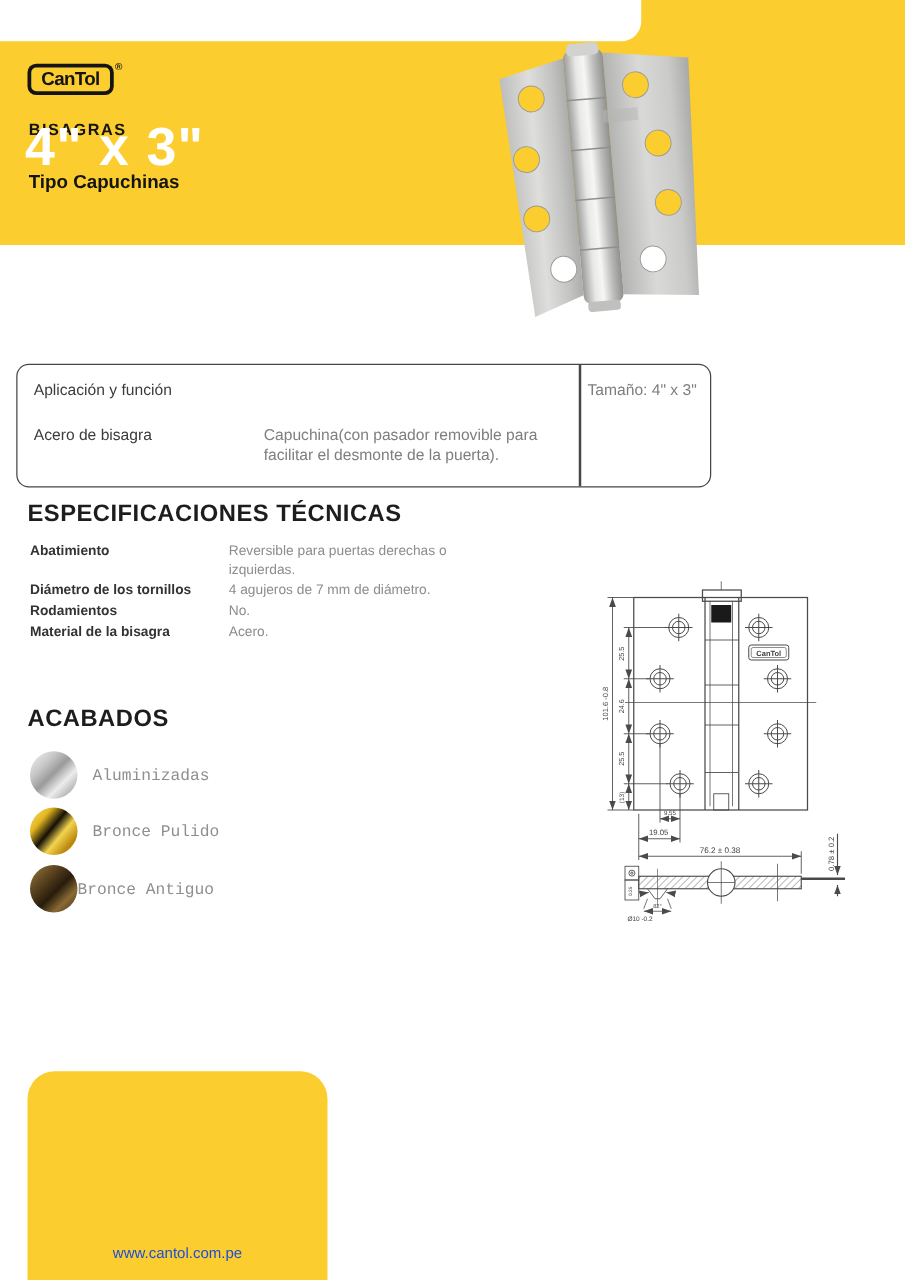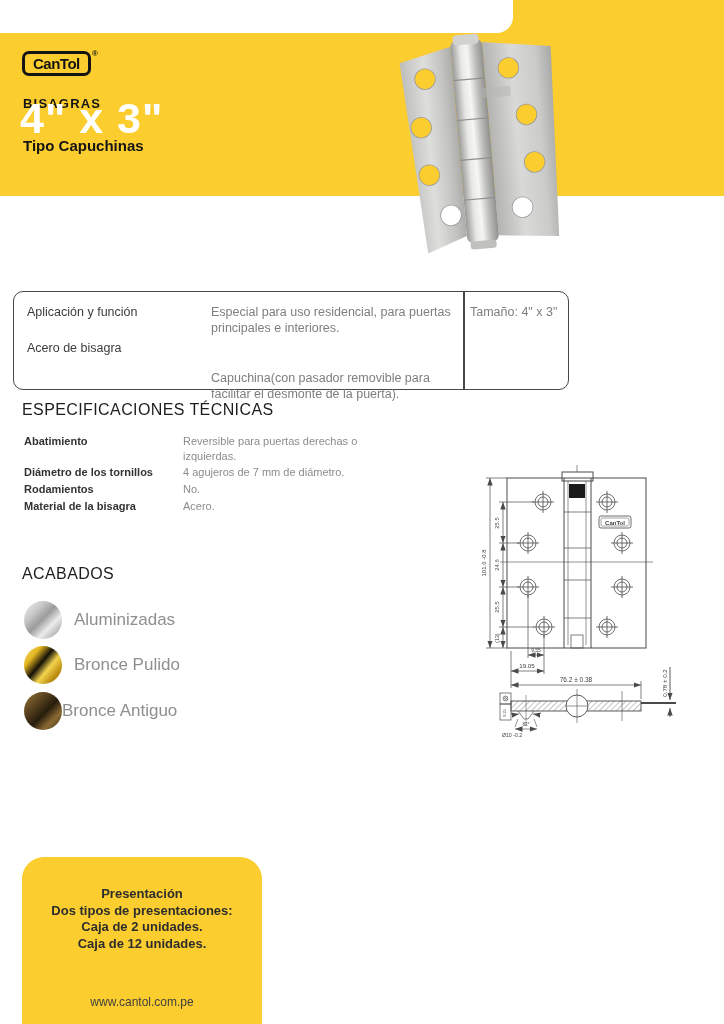--- a/index.html
+++ b/index.html
@@ -18,41 +18,41 @@
   .subtitle{position:absolute;left:23px;top:137px;font-size:15px;font-weight:700;color:#141414;}
   .hinge-photo{position:absolute;left:395px;top:30px;width:185px;height:230px;}
   
   .info-table{position:absolute;left:13px;top:291px;width:556px;height:99px;border:1.6px solid #474747;
               border-radius:10px;box-sizing:border-box;}
   .info-table .divider{position:absolute;left:449px;top:0;bottom:0;width:1.6px;background:#474747;}
   .cell{position:absolute;font-size:12.5px;line-height:15.5px;}
   .cell.lbl{color:#3c3c3c;font-weight:500;}
   .cell.val{color:#7e7e7e;}
   
-  .sec-title{position:absolute;font-size:16px;font-weight:400;color:#1d1d1d;letter-spacing:0.4px;}
+  .sec-title{position:absolute;font-size:19px;font-weight:700;color:#1d1d1d;letter-spacing:0.4px;}
   .spec-row{position:absolute;left:24px;font-size:11px;line-height:15px;}
   .spec-row .sl{display:inline-block;width:159px;vertical-align:top;color:#333333;font-weight:700;}
   .spec-row .sv{display:inline-block;width:225px;vertical-align:top;color:#8c8c8c;}
   
   .finish{position:absolute;left:24px;display:flex;align-items:center;}
   .swatch{width:38px;height:38px;border-radius:50%;flex:0 0 auto;}
   .swatch.silver{background:linear-gradient(135deg,#f4f4f4 0%,#c9c9c9 28%,#9b9b9d 48%,#ececec 68%,#aeaeae 88%,#d8d8d8 100%);}
   .swatch.gold{background:linear-gradient(130deg,#f8e47c 0%,#e3b61f 25%,#141007 45%,#f4d44e 62%,#b8860b 82%,#f0d35c 100%);}
   .swatch.bronze{background:linear-gradient(135deg,#9a7a3e 0%,#5d4520 30%,#271c0c 55%,#8a6a33 75%,#3c2d13 100%);}
-  .finish-label{margin-left:12px;font-size:17px;color:#8f8f8f;}
+  .finish-label{margin-left:12px;font-size:13px;color:#8f8f8f;font-family:Liberation Mono, monospace;}
   
   .tech-drawing{position:absolute;left:474px;top:445px;width:250px;height:320px;}
   .tech-drawing text{fill:#3f3f3f;font-family:"Liberation Sans", sans-serif;}
   
   .pres-box{position:absolute;left:22px;top:857px;width:240px;height:167px;background:#FBCD2E;
             border-radius:22px 22px 0 0;}
   .pres-text{position:absolute;left:0;top:29px;width:240px;text-align:center;font-size:13px;
              font-weight:700;color:#2d2d2d;line-height:16.5px;}
   .website{position:absolute;left:0;bottom:15px;width:240px;text-align:center;font-size:12px;
-           color:#404040;font-weight:400;cursor:pointer;}
+           color:#1d4ed8;font-weight:400;cursor:pointer;}
 </style>
 </head>
 <body>
 
 <div class="page">
 
   <div class="band"></div>
   <div class="band-notch"></div>
 
   <div class="logo">
@@ -120,23 +120,22 @@
         <rect x="92" y="58" width="28" height="10" fill="#b5b5b3" opacity="0.5"></rect>
       </g>
       <rect x="67" y="3" width="26" height="10" rx="4" fill="#d2d2d0"></rect>
       <rect x="67" y="210" width="26" height="8" rx="3" fill="#c0c0be"></rect>
     </g>
   </svg>
 
   <div class="info-table">
     <div class="divider"></div>
     <div class="cell lbl" style="left:13px;top:13px;width:180px;">Aplicación y función</div>
-    <div class="cell val" style="left:197px;top:13px;width:245px;">Especial para uso residencial, para puertas principales e interiores.</div>
     <div class="cell lbl" style="left:13px;top:49px;width:180px;">Acero de bisagra</div>
-    <div class="cell val" style="left:197px;top:49px;width:245px;margin-top:30px;">Capuchina(con pasador removible para facilitar el desmonte de la puerta).</div>
+    <div class="cell val" style="left:197px;top:49px;width:245px;">Capuchina(con pasador removible para facilitar el desmonte de la puerta).</div>
     <div class="cell val" style="left:456px;top:13px;width:230px;">Tamaño: 4" x 3"</div>
   </div>
 
   <div class="sec-title" style="left:22px;top:401px;">ESPECIFICACIONES TÉCNICAS</div>
   <div class="spec-row" style="top:434px;">
     <span class="sl">Abatimiento</span><span class="sv">Reversible para puertas derechas o izquierdas.</span>
   </div>
   <div class="spec-row" style="top:465px;">
     <span class="sl">Diámetro de los tornillos</span><span class="sv" style="width:260px;">4 agujeros de 7 mm de diámetro.</span>
   </div>
@@ -283,22 +282,16 @@
       <line x1="44" y1="274" x2="41" y2="282" stroke-width="0.6"></line>
       <line x1="60" y1="274" x2="63" y2="282" stroke-width="0.6"></line>
       <line x1="41" y1="284" x2="63" y2="284" marker-start="url(#ar)" marker-end="url(#ar)" stroke-width="0.6"></line>
     </g>
     <text x="193" y="238" font-size="6.2" text-anchor="middle" transform="rotate(-90 193 238)">0.78 ± 0.2</text>
     <text x="52" y="281" font-size="4.6" text-anchor="middle">82°</text>
     <text x="38" y="292" font-size="5.2" text-anchor="middle">Ø10 -0.2</text>
   </svg>
 
   <div class="pres-box">
-    <div class="pres-text">
-      <div>Presentación</div>
-      <div>Dos tipos de presentaciones:</div>
-      <div>Caja de 2 unidades.</div>
-      <div>Caja de 12 unidades.</div>
-    </div>
     <div class="website">www.cantol.com.pe</div>
   </div>
 
 </div>
 
 </body></html>

